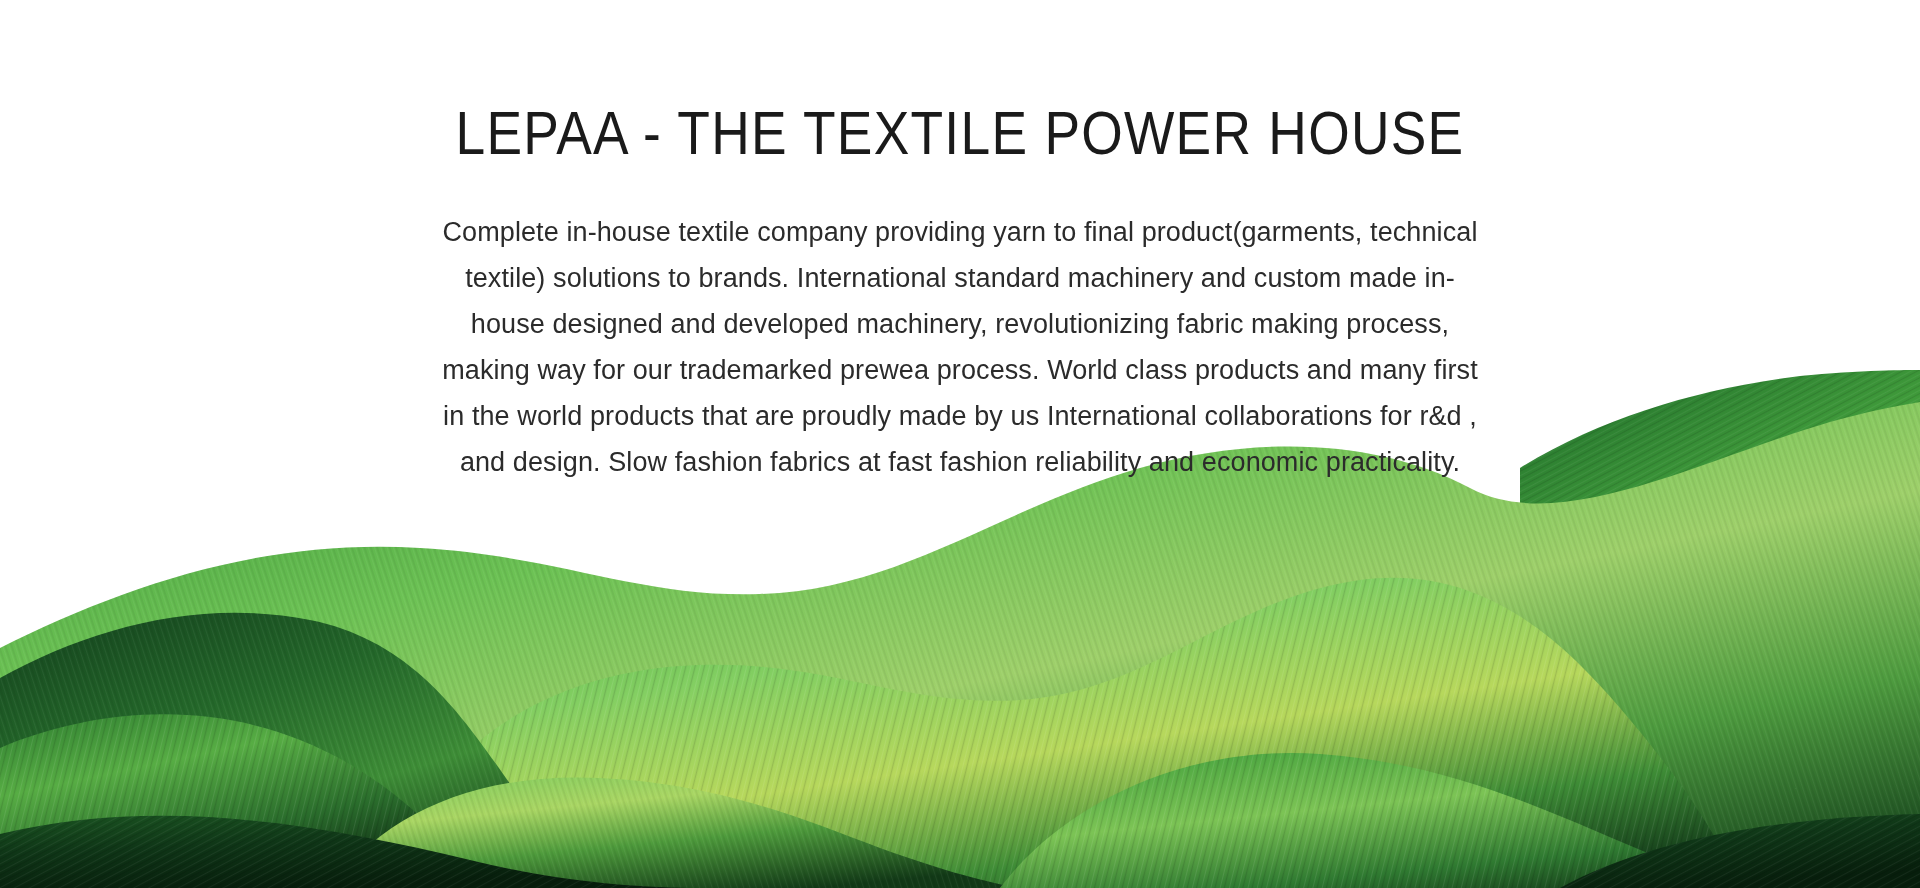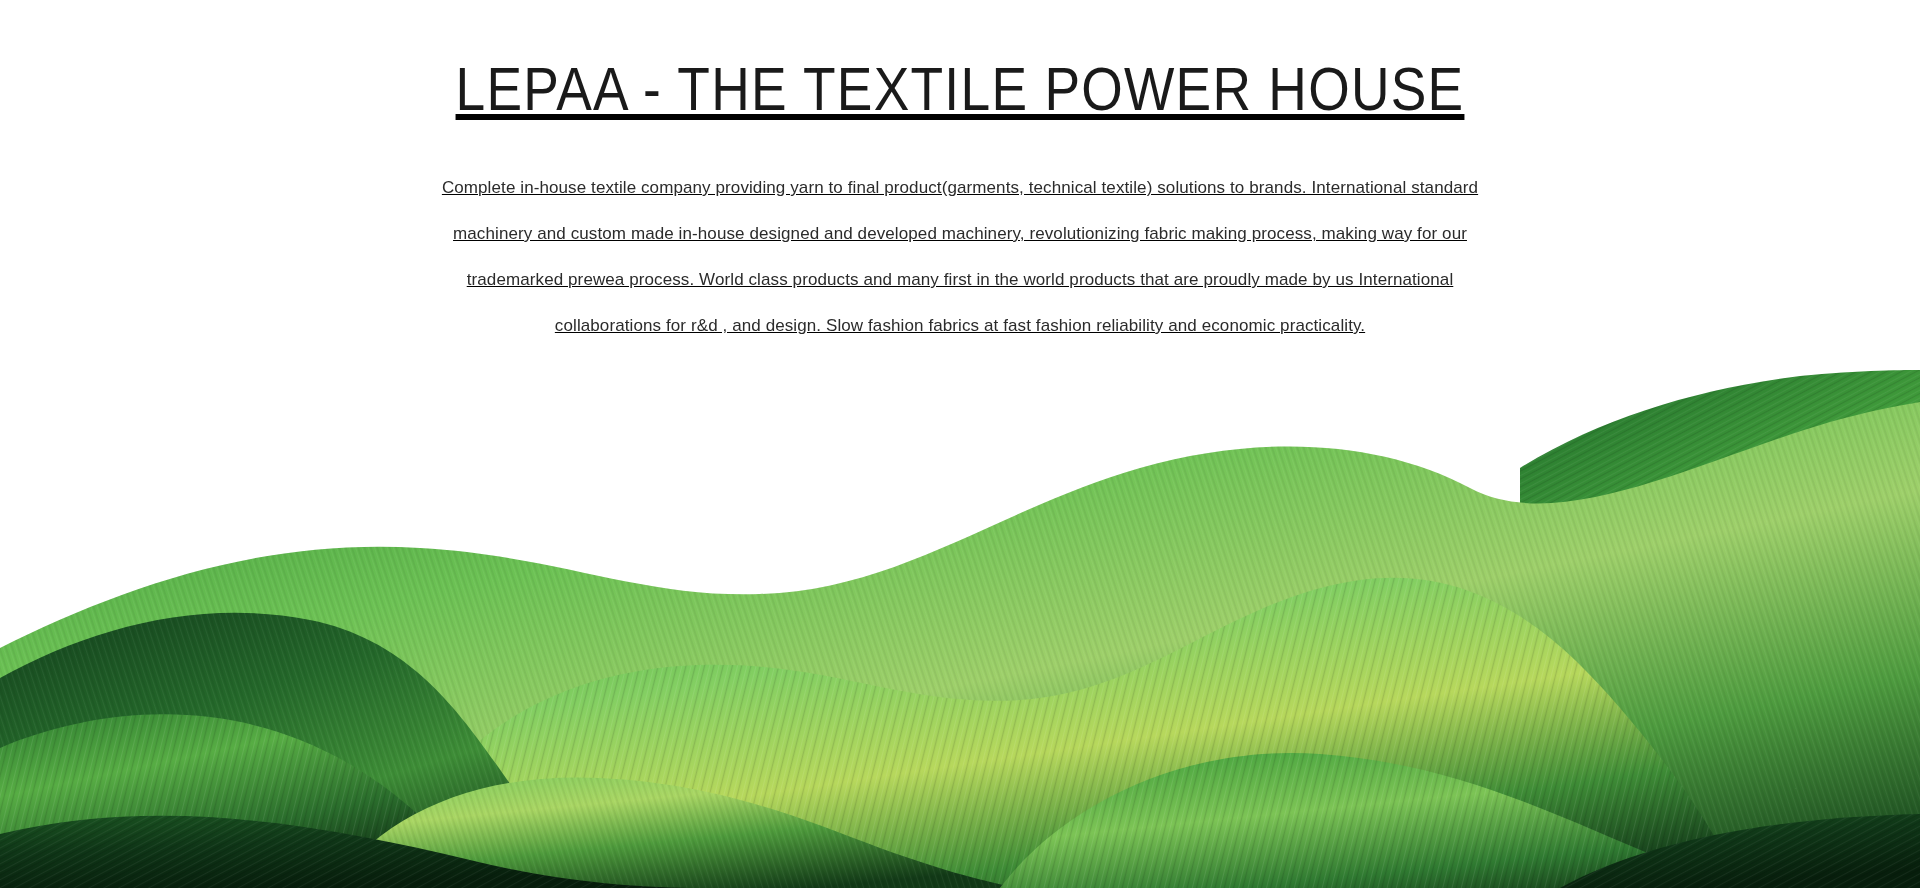--- a/index.html
+++ b/index.html
@@ -15,41 +15,40 @@
   .page {
     position: relative;
     width: 1920px;
     height: 888px;
     background: #ffffff;
     overflow: hidden;
   }
   .hero-content {
     position: relative;
     z-index: 3;
-    padding-top: 56px;
+    padding-top: 100px;
     text-align: center;
-    text-decoration: underline;
   }
   .hero-title {
     font-family: "Liberation Sans Narrow", "Liberation Sans", sans-serif;
     font-weight: 400;
     font-size: 62px;
     line-height: 1.05;
     letter-spacing: 1.5px;
     color: #1a1a1a;
     margin: 0 auto;
     transform: scaleX(0.86);
     transform-origin: center;
     white-space: nowrap;
   }
   .hero-paragraph {
     margin: 44px auto 0;
     max-width: 1100px;
     font-family: "Liberation Sans", sans-serif;
-    font-size: 17px;
+    font-size: 27px;
     line-height: 46px;
     color: #2b2b2b;
     text-align: center;
     letter-spacing: 0.1px;
     padding: 0 20px;
   }
   .wave-art {
     position: absolute;
     left: 0;
     bottom: 0;

